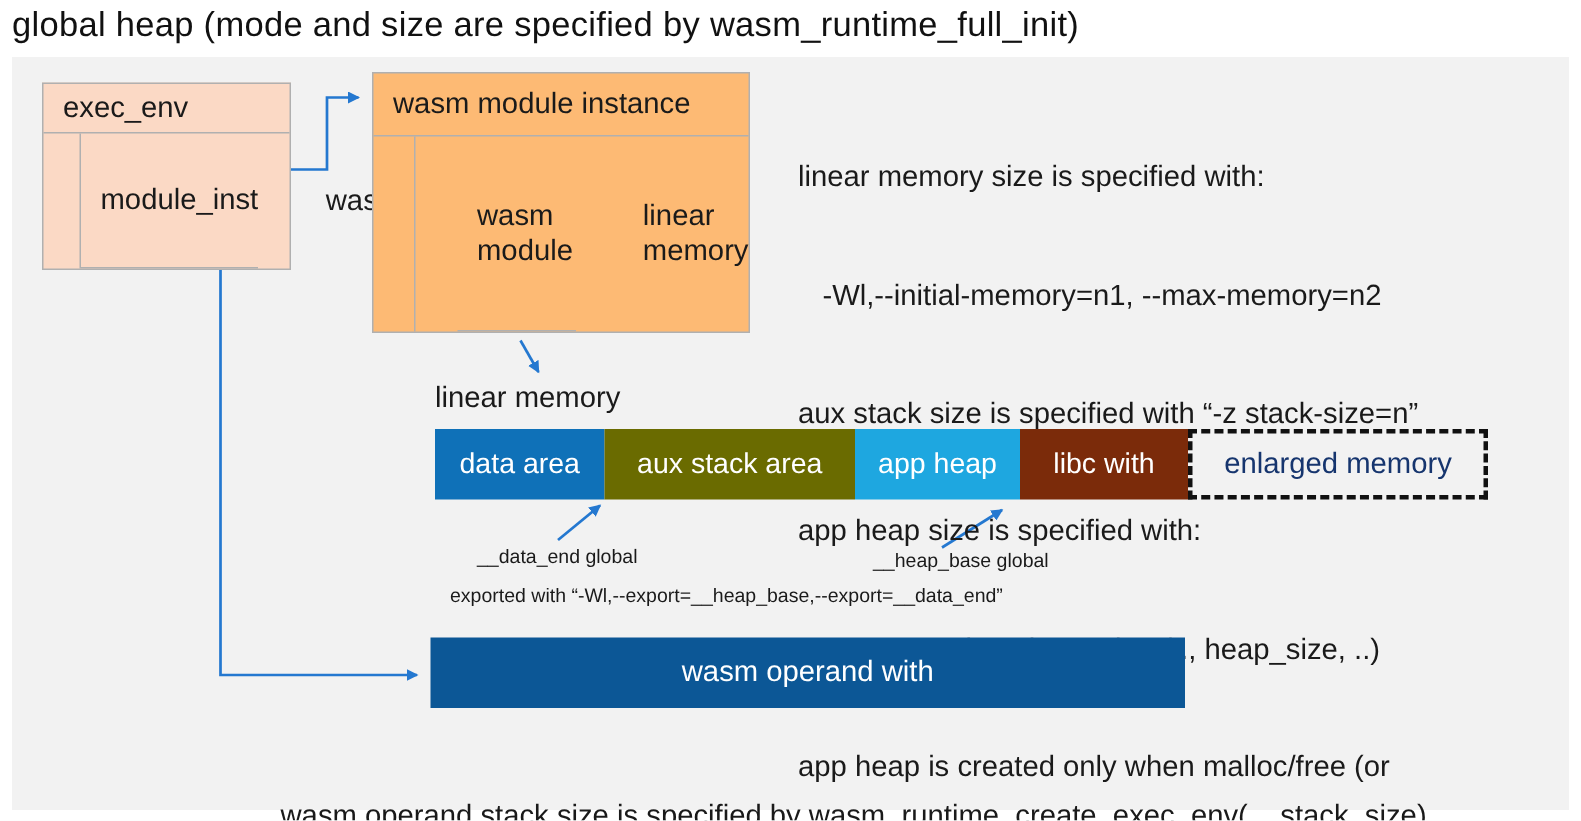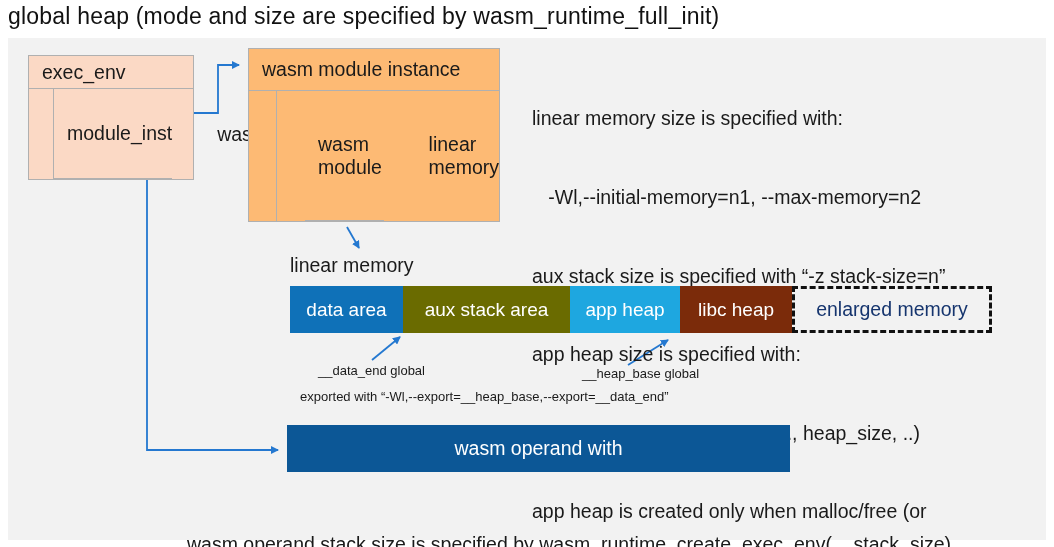--- a/index.html
+++ b/index.html
@@ -107,21 +107,21 @@
       <div>app heap is created only when malloc/free (or</div>
       
     </div>
 
     <div class="linmem-caption">linear memory</div>
 
     <div class="membar">
       <div class="seg" style="width: 113px; background-color: rgb(15, 113, 184);">data area</div>
       <div class="seg" style="width: 167px; background-color: rgb(106, 107, 0);">aux stack area</div>
       <div class="seg" style="width: 110px; background-color: rgb(30, 167, 224);">app heap</div>
-      <div class="seg" style="width: 112px; background-color: rgb(123, 43, 10);">libc heap</div>
+      <div class="seg" style="width: 112px; background-color: rgb(123, 43, 10);">libc with</div>
       <div class="seg enlarged" style="width: 200px; color: rgb(22, 53, 110);">enlarged memory</div>
     </div>
 
     <div class="ann ann-dataend">__data_end global</div>
     <div class="ann ann-heapbase">__heap_base global</div>
     <div class="ann ann-exported">exported with “-Wl,--export=__heap_base,--export=__data_end”</div>
 
     <div class="operand-bar" style="background-color: rgb(12, 87, 150);">wasm operand with</div>
 
     <div class="footer">

